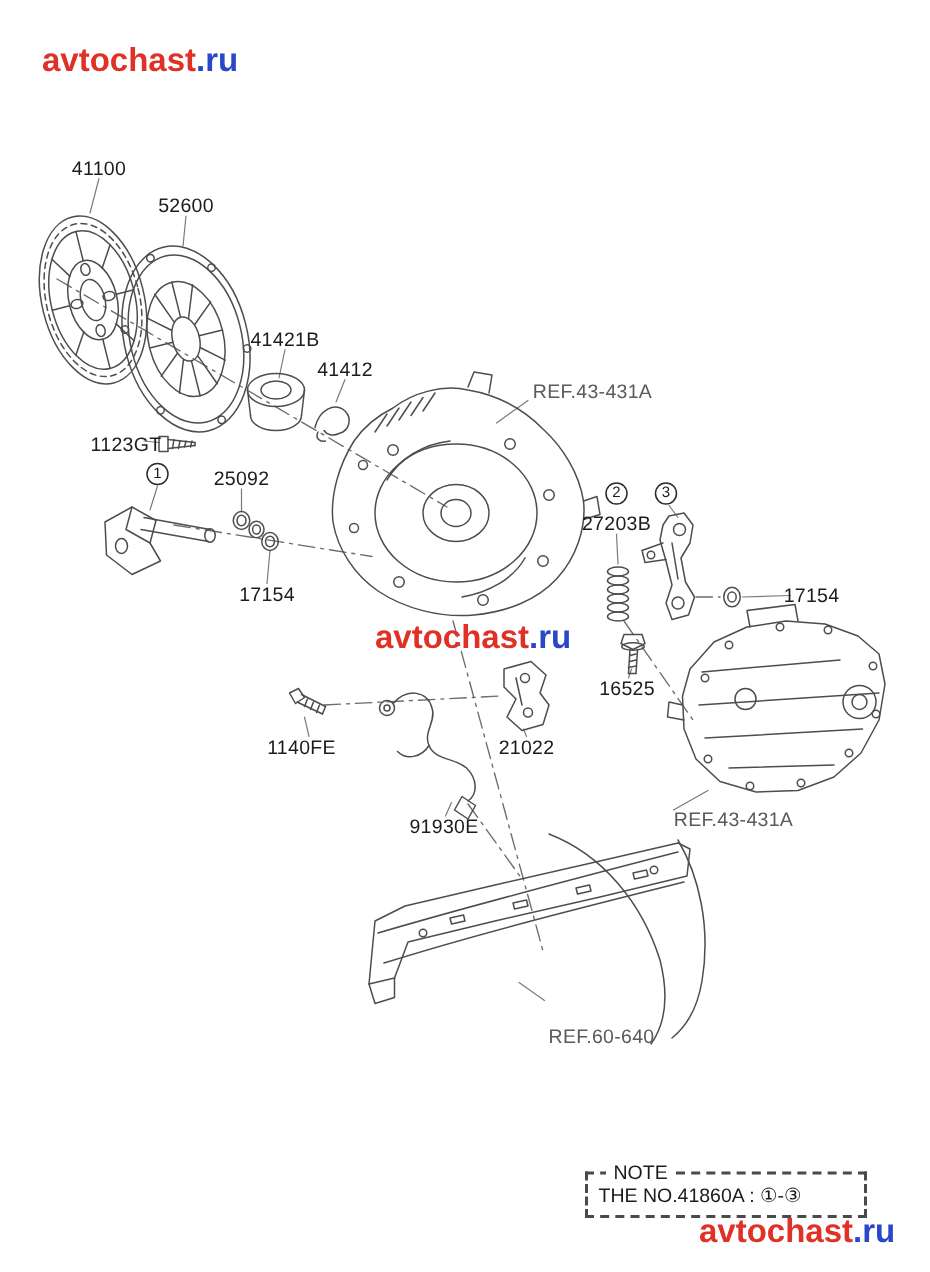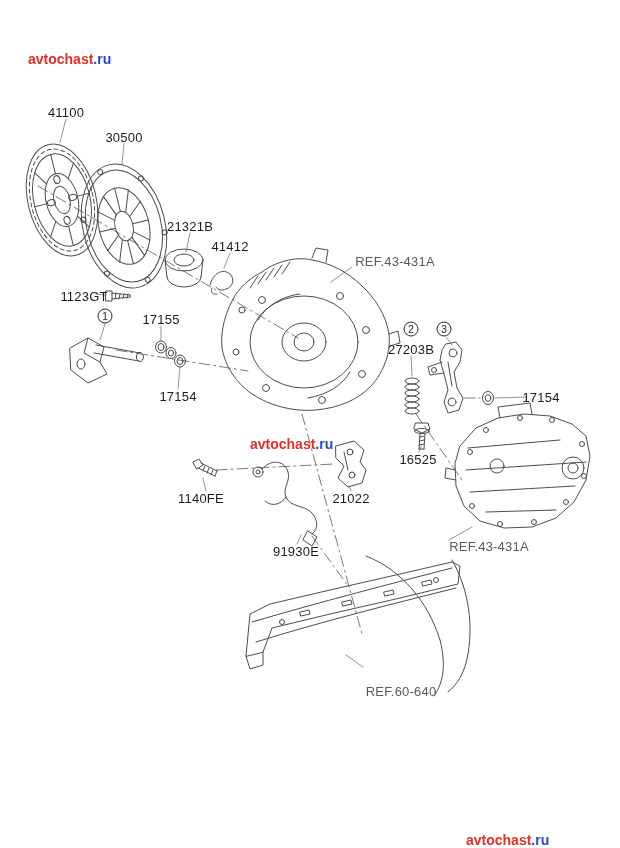--- a/index.html
+++ b/index.html
@@ -17,21 +17,21 @@
     font-size:13px;color:var(--ref-color,#5a5a5a);white-space:nowrap;
     letter-spacing:.2px;
   }
   .callout{
     position:absolute;transform:translate(-50%,-50%);
     width:15px;height:15px;border:1.4px solid #2a2a2a;border-radius:50%;
     display:flex;align-items:center;justify-content:center;
     font-size:10px;color:#1c1c1c;background:#fff;box-sizing:border-box;
   }
   .wm{
-    position:absolute;font-size:14px;font-weight:bold;white-space:nowrap;margin-top:24px;
+    position:absolute;font-size:22px;font-weight:bold;white-space:nowrap;
   }
   .wm .brand{color:var(--wm-brand,#e03127);}
   .wm .tld{color:var(--wm-tld,#2b46c8);}
   .note-box{
     position:absolute;left:390px;top:781px;width:188px;height:31px;
     border:2px dashed #4a4a4a;box-sizing:border-box;
   }
   .note-title{
     position:absolute;top:-9px;left:12px;background:#fff;padding:0 5px;
     font-size:13px;color:#1c1c1c;
@@ -283,25 +283,25 @@
         <path d="M422,582 l9,-2 l1,4 l-9,2 z"></path>
         <circle cx="282" cy="622" r="2.5"></circle>
         <circle cx="436" cy="580" r="2.5"></circle>
         <path d="M366,556 C402,570 428,602 440,640 C446,664 444,682 434,696"></path>
         <path d="M452,560 C466,584 474,618 468,654 C465,672 458,684 448,692"></path>
       </g>
     </g>
   </svg>
 
   <div class="plabel" style="left:66px;top:112px">41100</div>
-  <div class="plabel" style="left:124px;top:137px">30500</div>
-  <div class="plabel" style="left:190px;top:226px">21321B</div>
+  <div class="plabel" style="left:124px;top:137px">52600</div>
+  <div class="plabel" style="left:190px;top:226px">41421B</div>
   <div class="plabel" style="left:230px;top:246px">41412</div>
   <div class="plabel" style="left:84px;top:296px">1123GT</div>
-  <div class="plabel" style="left:161px;top:319px">17155</div>
+  <div class="plabel" style="left:161px;top:319px">25092</div>
   <div class="plabel" style="left:178px;top:396px">17154</div>
   <div class="plabel" style="left:411px;top:349px">27203B</div>
   <div class="plabel" style="left:541px;top:397px">17154</div>
   <div class="plabel" style="left:418px;top:459px">16525</div>
   <div class="plabel" style="left:201px;top:498px">1140FE</div>
   <div class="plabel" style="left:351px;top:498px">21022</div>
   <div class="plabel" style="left:296px;top:551px">91930E</div>
 
   <div class="rlabel" style="left:395px;top:261px">REF.43-431A</div>
   <div class="rlabel" style="left:489px;top:546px">REF.43-431A</div>
@@ -314,14 +314,18 @@
   <div class="wm" style="left:28px;top:27px">
     <span class="brand">avtochast</span><span class="tld">.ru</span>
   </div>
   <div class="wm" style="left:250px;top:412px">
     <span class="brand">avtochast</span><span class="tld">.ru</span>
   </div>
   <div class="wm" style="left:466px;top:808px">
     <span class="brand">avtochast</span><span class="tld">.ru</span>
   </div>
 
+  <div class="note-box">
+    <span class="note-title">NOTE</span>
+    <span class="note-text">THE NO.41860A : ①-③</span>
+  </div>
 
 </div>
 
 </body></html>

